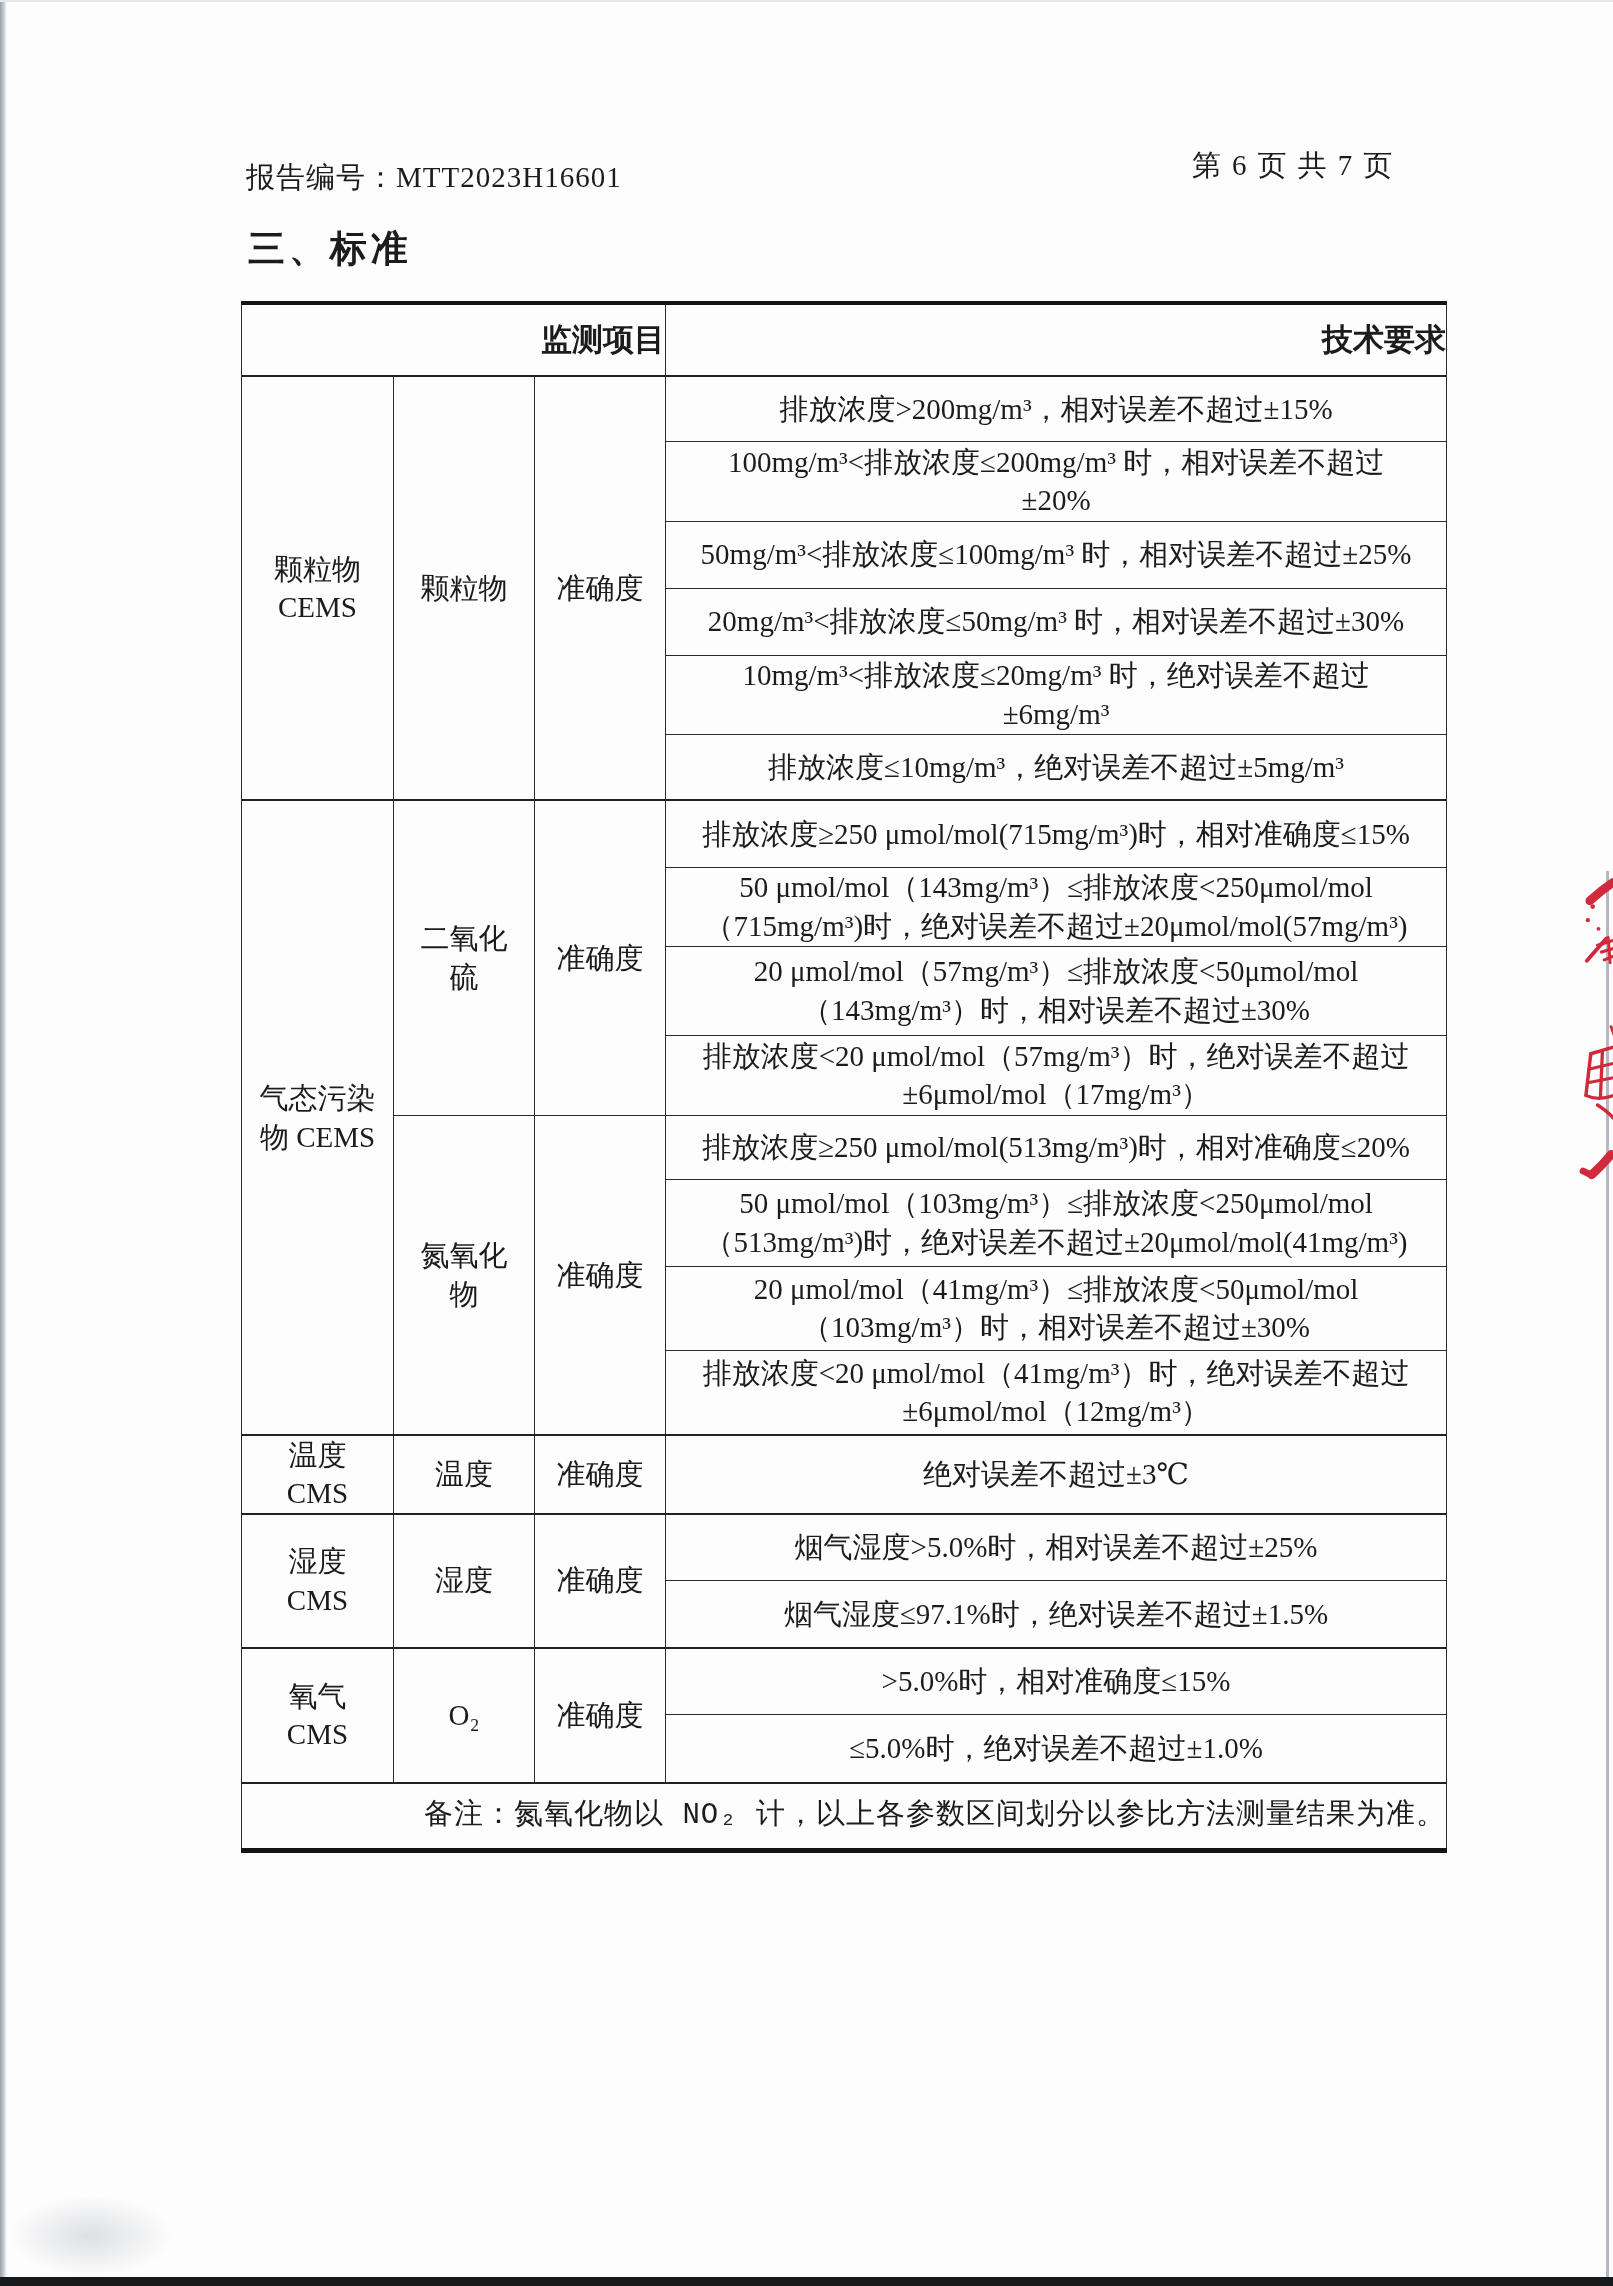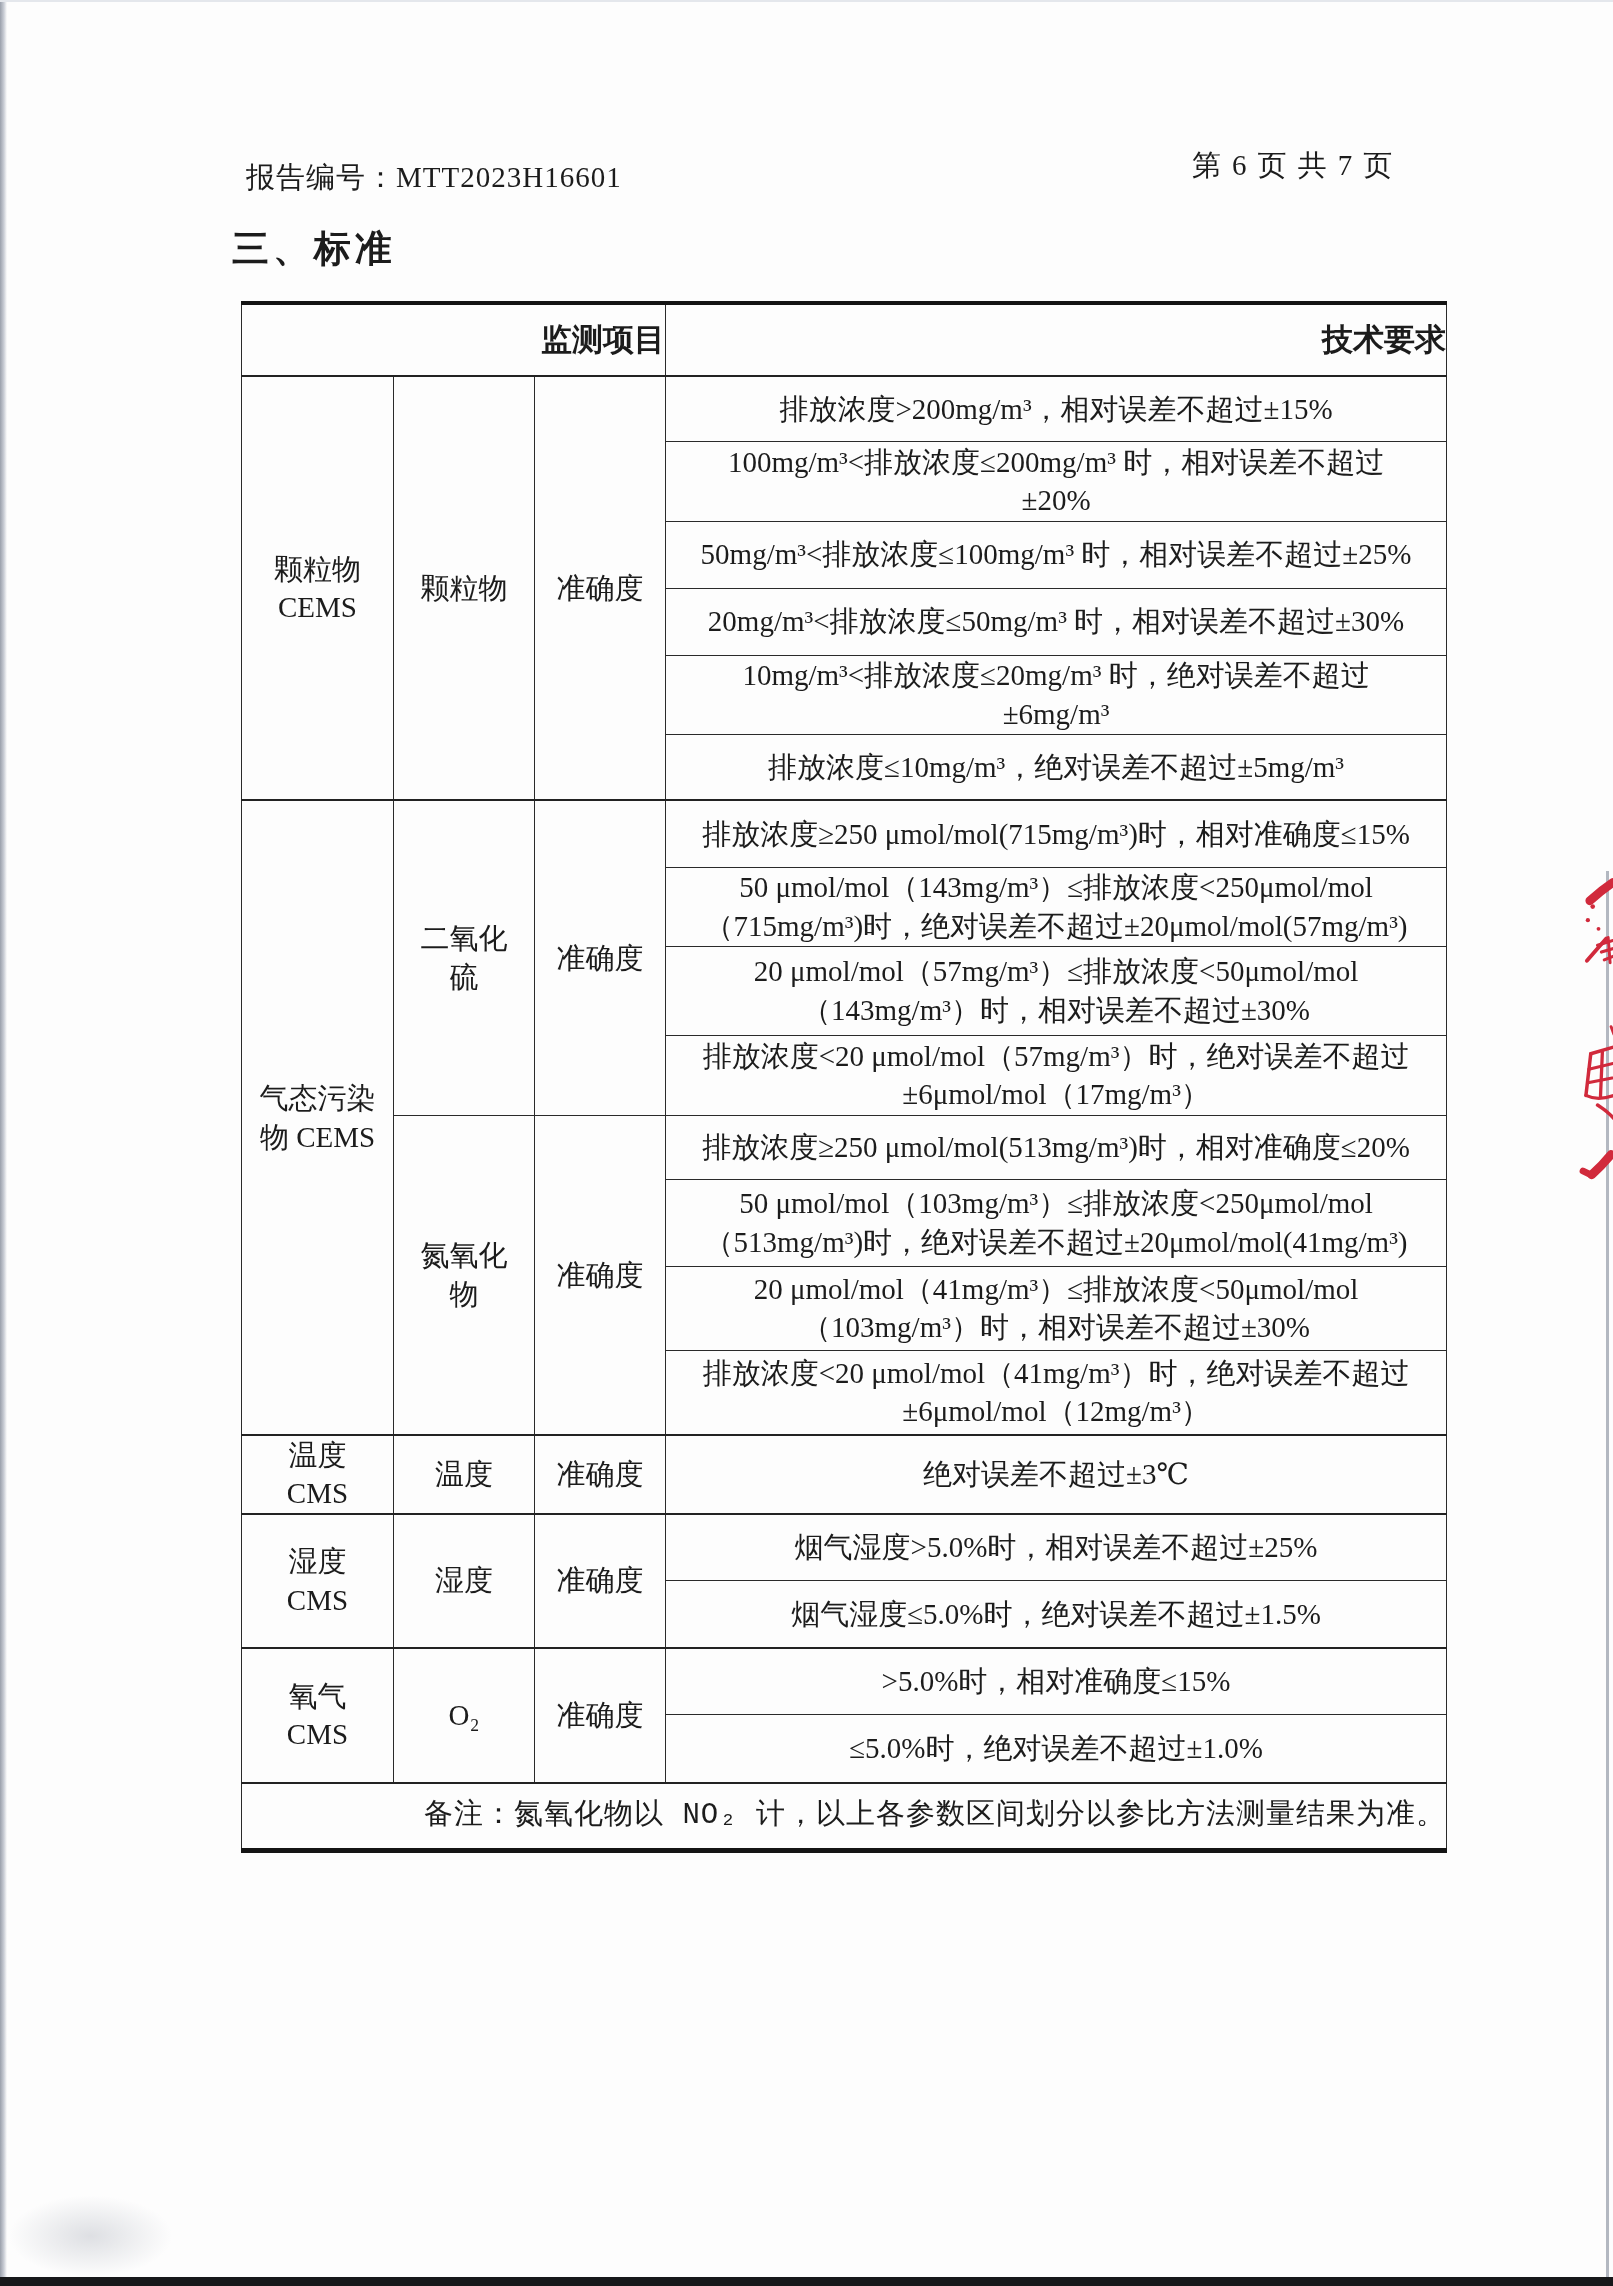--- a/index.html
+++ b/index.html
@@ -12,21 +12,21 @@
     background:linear-gradient(90deg,#9aa0ab 0%,#c9cdd5 55%,rgba(255,255,255,0) 100%);}
   .edge-top{position:absolute;left:0;top:0;width:100%;height:1.9px;background:#e4e7ec;}
   .edge-right{position:absolute;left:1606px;top:871px;width:2.9px;height:1415px;background:#b3b8c1;}
   .edge-bottom{position:absolute;left:0;top:2277px;width:1614px;height:8.7px;background:#17181a;}
   .smudge{position:absolute;left:7.8px;top:2195px;width:165px;height:82px;
     background:radial-gradient(ellipse at center,rgba(155,160,172,.32),rgba(255,255,255,0) 70%);}
   
   .hdr-left{position:absolute;left:246px;top:158px;font-size:29px;letter-spacing:1px;}
   .hdr-right{position:absolute;left:1192px;top:146px;font-size:29px;letter-spacing:1.9px;}
   
-  .title{position:absolute;left:232px;top:224px;font-size:37px;font-weight:bold;letter-spacing:3.9px;}
+  .title{position:absolute;left:248px;top:224px;font-size:37px;font-weight:bold;letter-spacing:3.9px;}
   
   table.standards{
     position:absolute;left:241px;top:301px;width:1205px;
     border-collapse:collapse;table-layout:fixed;font-size:29px;line-height:1.32;
   }
   .standards th,.standards td{border:1.9px solid #2a2a2a;padding:0;}
   .standards th{
     font-size:31px;font-weight:600;text-align:right;vertical-align:middle;
     border-top:4.9px solid #141414;border-bottom:2.9px solid #222;
   }
@@ -139,21 +139,21 @@
       </tr>
 
       <tr style="height:67px">
         <td class="lab sect" rowspan="2">湿度
 CMS</td>
         <td class="lab sect" rowspan="2">湿度</td>
         <td class="lab sect" rowspan="2">准确度</td>
         <td class="req sect">烟气湿度&gt;5.0%时，相对误差不超过±25%</td>
       </tr>
       <tr style="height:67px">
-          <td class="req">烟气湿度≤5.0%时，绝对误差不超过±1.5%</td>
+          <td class="req">烟气湿度≤97.1%时，绝对误差不超过±1.5%</td>
         </tr>
 
       <tr style="height:67px">
         <td class="lab sect" rowspan="2">氧气
 CMS</td>
         <td class="lab sect" rowspan="2">O₂</td>
         <td class="lab sect" rowspan="2">准确度</td>
         <td class="req sect">&gt;5.0%时，相对准确度≤15%</td>
       </tr>
       <tr style="height:68px">

